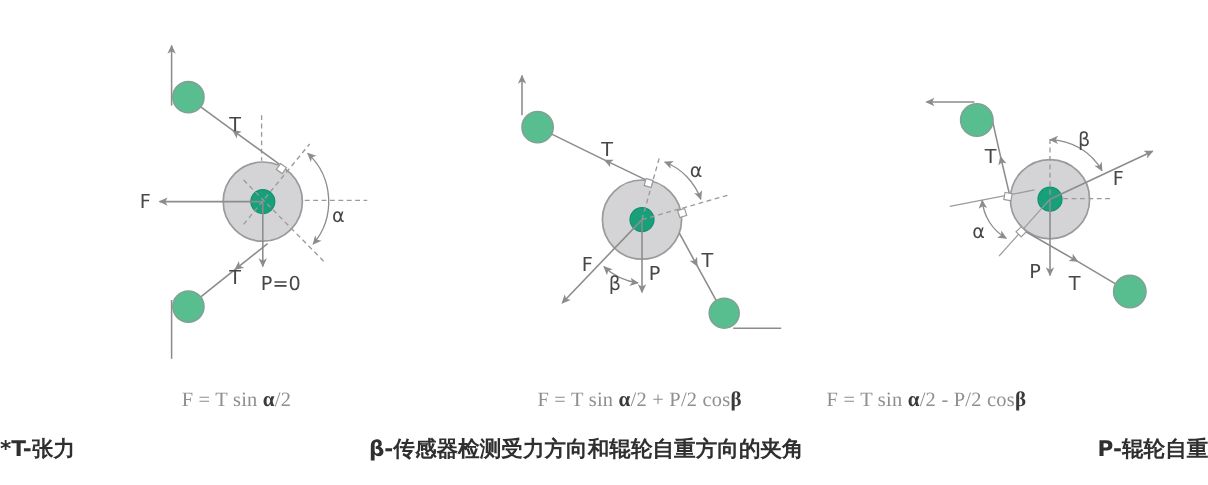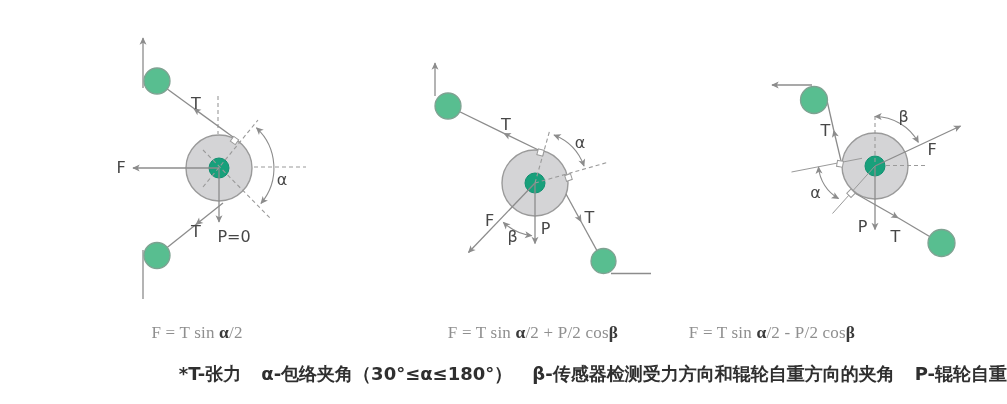--- a/index.html
+++ b/index.html
@@ -4,21 +4,21 @@
 <style>
   html,body{margin:0;padding:0;background:#ffffff;}
   .page{position:relative;width:1007px;height:404px;background:#ffffff;overflow:hidden;
         font-family:"DejaVu Sans","Liberation Sans",sans-serif;}
   .canvas{position:absolute;left:0;top:0;}
   svg text{font-family:"DejaVu Sans","Liberation Sans",sans-serif;font-size:16px;fill:#474747;}
   .formula{position:absolute;top:322px;transform:translateX(-50%);white-space:nowrap;
            font-size:17px;color:#8F8F8F;letter-spacing:.2px;font-family:Liberation Serif, serif;}
   .formula .emph{font-weight:bold;color:#3A3A3A;font-size:17.5px;}
   .f1{left:197px;} .f2{left:533px;} .f3{left:772px;}
-  .footnote{position:absolute;left:0;top:362px;width:1007px;display:flex;justify-content:flex-end;
+  .footnote{position:absolute;left:0;top:362px;width:1007px;display:flex;justify-content:space-between;
             gap:20px;white-space:nowrap;font-size:18px;font-weight:600;color:#2F2F2F;}
 </style>
 </head>
 <body>
 
 <div class="page">
 
   <svg class="canvas" width="1007" height="310" viewBox="0 0 1007 310" xmlns="http://www.w3.org/2000/svg">
     <defs>
       <marker id="arrow" markerWidth="10" markerHeight="10" refX="7.2" refY="4" orient="auto-start-reverse" markerUnits="userSpaceOnUse">
@@ -128,18 +128,17 @@
   </svg>
 
   <div class="formula f1"><span>F = T sin </span><span class="emph">α</span><span>/2</span></div>
 
   <div class="formula f2"><span>F = T sin </span><span class="emph">α</span><span>/2 + P/2 cos</span><span class="emph">β</span></div>
 
   <div class="formula f3"><span>F = T sin </span><span class="emph">α</span><span>/2 - P/2 cos</span><span class="emph">β</span></div>
 
   <div class="footnote">
     <span>*T-张力</span>
-    <span>α-包络夹角（30°≤α≤180°）</span>
     <span>β-传感器检测受力方向和辊轮自重方向的夹角</span>
     <span>P-辊轮自重</span>
   </div>
 
 </div>
 
 </body></html>

